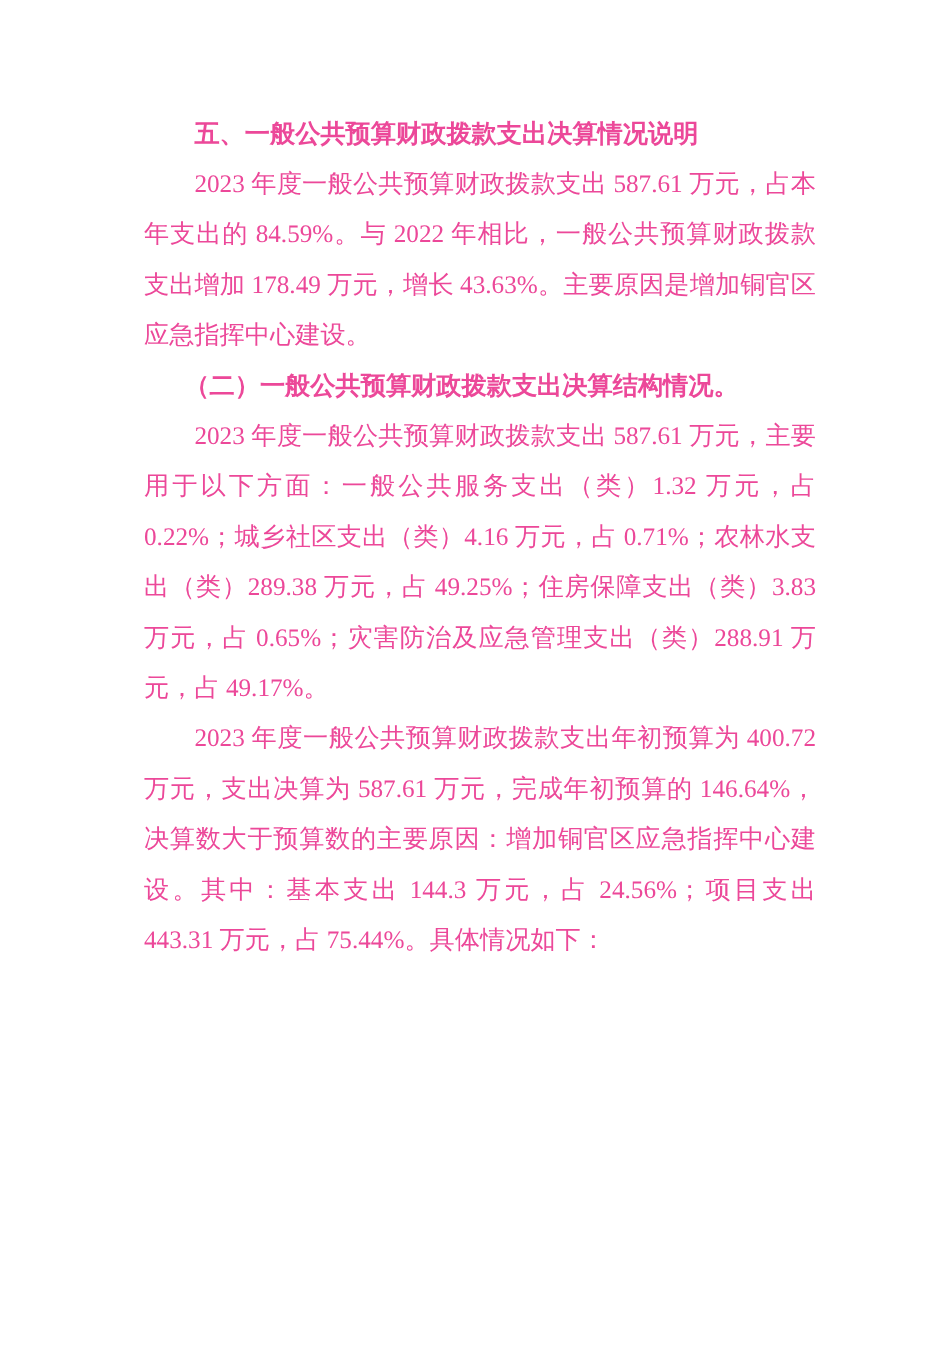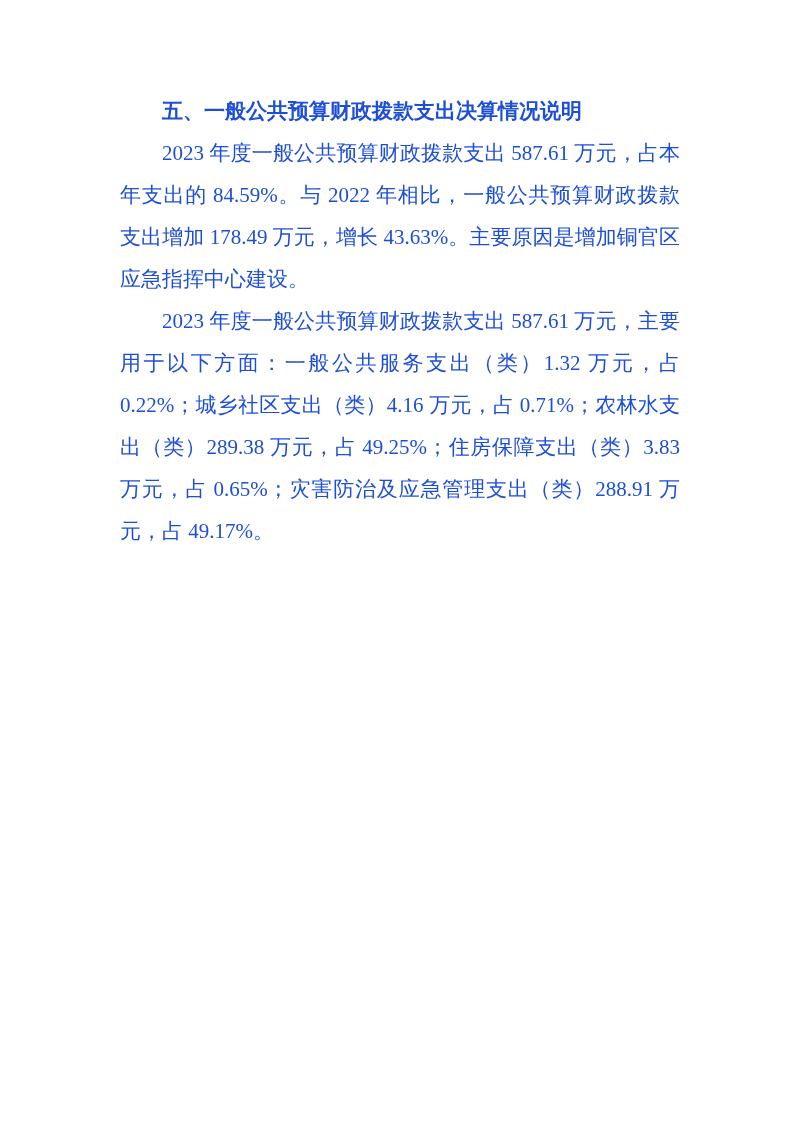--- a/index.html
+++ b/index.html
@@ -12,21 +12,21 @@
     width: 793px;
     height: 1122px;
     background: #ffffff;
     overflow: hidden;
   }
   .content {
     position: absolute;
     left: 120px;
     top: 90px;
     width: 560px;
-    color: #1d4ed8;
+    color: #ec4899;
     font-family: "Liberation Serif", "DejaVu Serif", serif;
     font-size: 21px;
     line-height: 42px;
     text-align: justify;
     text-justify: inter-ideograph;
   }
   .doc-title {
     margin: 0;
     text-indent: 2em;
     font-weight: 700;
@@ -50,20 +50,22 @@
 <body>
 
 <div class="page">
   <div class="content">
 
     <p class="doc-title">五、一般公共预算财政拨款支出决算情况说明</p>
 
 
     <p class="para">2023 年度一般公共预算财政拨款支出 587.61 万元，占本年支出的 84.59%。与 2022 年相比，一般公共预算财政拨款支出增加 178.49 万元，增长 43.63%。主要原因是增加铜官区应急指挥中心建设。</p>
 
+    <p class="subheading">（二）一般公共预算财政拨款支出决算结构情况。</p>
 
     <p class="para">2023 年度一般公共预算财政拨款支出 587.61 万元，主要用于以下方面：一般公共服务支出（类）1.32 万元，占 0.22%；城乡社区支出（类）4.16 万元，占 0.71%；农林水支出（类）289.38 万元，占 49.25%；住房保障支出（类）3.83 万元，占 0.65%；灾害防治及应急管理支出（类）288.91 万元，占 49.17%。</p>
 
 
+    <p class="para">2023 年度一般公共预算财政拨款支出年初预算为 400.72 万元，支出决算为 587.61 万元，完成年初预算的 146.64%，决算数大于预算数的主要原因：增加铜官区应急指挥中心建设。其中：基本支出 144.3 万元，占 24.56%；项目支出 443.31 万元，占 75.44%。具体情况如下：</p>
 
 
   </div>
 </div>
 
 </body></html>

